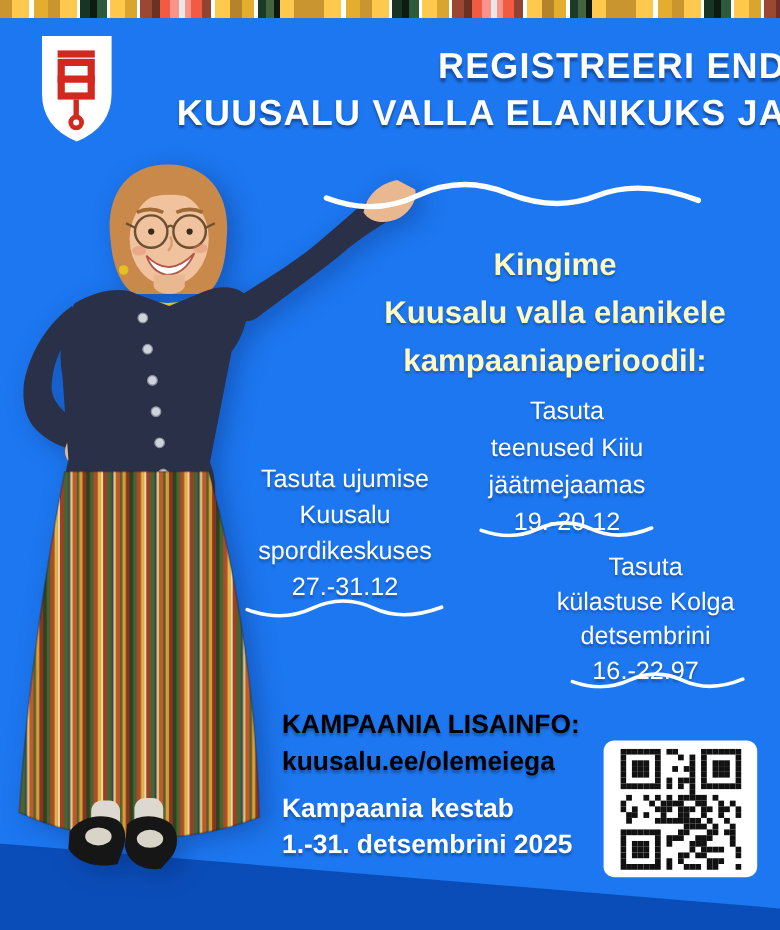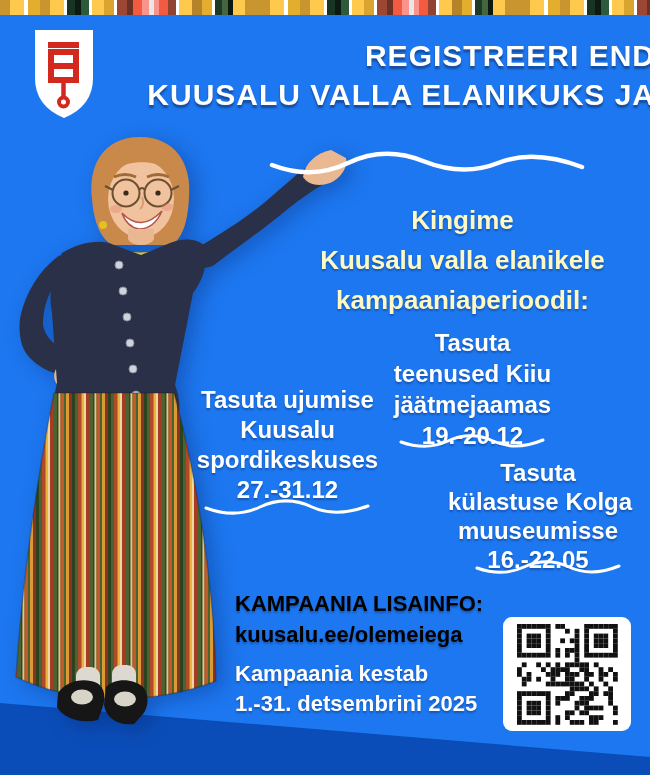--- a/index.html
+++ b/index.html
@@ -29,22 +29,22 @@
     letter-spacing:1px;text-shadow:0 3px 2px rgba(10,25,60,.45);
     white-space:nowrap;
   }
   .wave-main{position:absolute;left:268px;top:149px;z-index:3;}
   .intro{
     position:absolute;left:255px;right:8px;top:200px;z-index:3;text-align:center;
     color:#fef9c3;font-weight:bold;font-size:26px;line-height:40px;
     text-shadow:0 2px 2px rgba(10,25,60,.35);white-space:nowrap;
   }
   .offer{
-    position:absolute;z-index:3;text-align:center;color:#fff;font-weight:bold;
-    font-size:24px;line-height:30px;text-shadow:0 2px 2px rgba(10,25,60,.35);
+    position:absolute;z-index:3;text-align:center;color:#fff;font-weight:normal;
+    font-size:21px;line-height:30px;text-shadow:0 2px 2px rgba(10,25,60,.35);
     white-space:nowrap;
   }
   .offer-1{left:190px;top:385px;width:195px;}
   .offer-2{left:385px;top:327px;width:175px;line-height:31px;}
   .offer-3{left:448px;top:458px;width:180px;line-height:29px;}
   .wave-sm{position:absolute;z-index:3;}
   .wave-o1{left:203px;top:499px;}
   .wave-o2{left:398px;top:434px;}
   .wave-o3{left:474px;top:560px;}
   .infoblock{
@@ -201,22 +201,22 @@
     <div>spordikeskuses</div>
     <div>27.-31.12</div>
   </div>
   <svg class="wave-sm wave-o1" width="168" height="16" viewBox="0 0 168 16">
     <path d="M3 9 C22 16 40 16 57 8 C74 0 92 0 109 8 C126 16 146 14 165 7" stroke="#fff" stroke-width="3" fill="none" stroke-linecap="round"></path>
   </svg>
 
   <div class="offer offer-3">
     <div>Tasuta</div>
     <div>külastuse Kolga</div>
-    <div>muuseumisse</div>
-    <div>16.-22.05</div>
+    <div>detsembrini</div>
+    <div>16.-22.97</div>
   </div>
   <svg class="wave-sm wave-o3" width="148" height="14" viewBox="0 0 148 14">
     <path d="M3 8 C20 14 35 14 50 7 C65 0 80 0 95 7 C110 14 128 13 145 6" stroke="#fff" stroke-width="3" fill="none" stroke-linecap="round"></path>
   </svg>
 
   <div class="infoblock">
     <div>KAMPAANIA LISAINFO:</div>
     <div>kuusalu.ee/olemeiega</div>
   </div>
 

